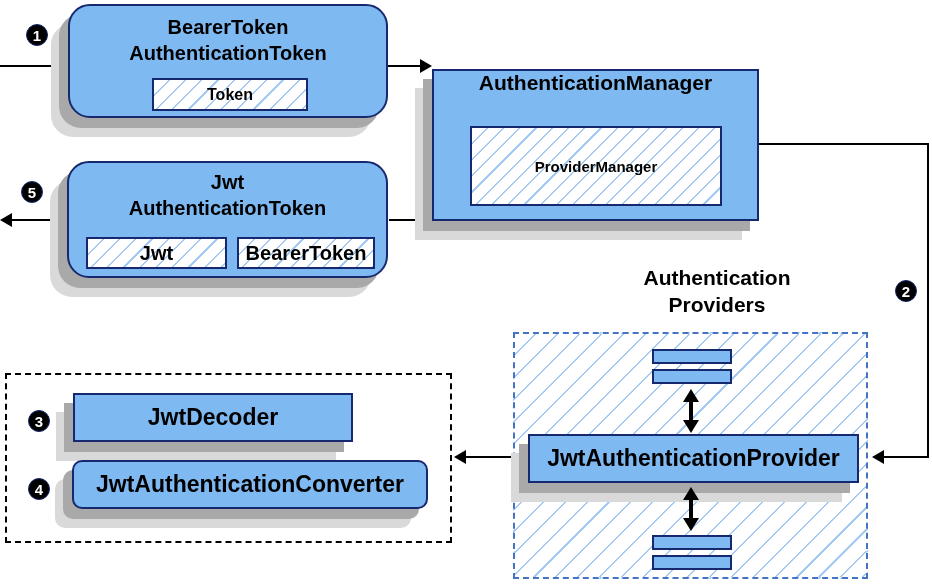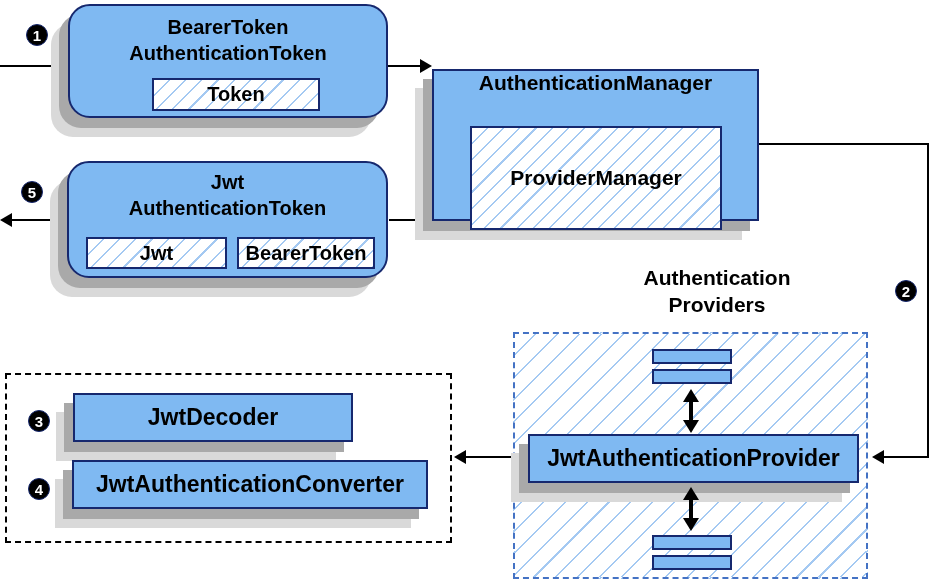--- a/index.html
+++ b/index.html
@@ -112,26 +112,26 @@
 
   <div class="hline" style="left:389px;top:219px;width:44px;"></div>
   <div class="hline" style="left:12px;top:219px;width:55px;"></div>
   <div class="tri tri-left" style="left:0;top:213px;"></div>
 
   <div class="node rounded" style="left:68px;top:4px;width:320px;height:114px;">
     <div class="node-title" style="padding-top:8px;font-size:20px;line-height:26px;">
       <span>BearerToken</span>
       <span>AuthenticationToken</span>
     </div>
-    <div class="field" style="left:82px;top:72px;width:168px;height:33px;font-size:20px;">Token</div>
+    <div class="field" style="left:82px;top:72px;width:156px;height:33px;font-size:16px;">Token</div>
   </div>
 
   <div class="node" style="left:432px;top:69px;width:327px;height:152px;">
     <div class="node-title" style="font-size:21px;">AuthenticationManager</div>
-    <div class="field" style="left:36px;top:55px;width:252px;height:104px;font-size:21px;">ProviderManager</div>
+    <div class="field" style="left:36px;top:55px;width:252px;height:80px;font-size:15px;">ProviderManager</div>
   </div>
 
   <div class="node rounded" style="left:67px;top:161px;width:321px;height:117px;">
     <div class="node-title" style="padding-top:6px;font-size:20px;line-height:26px;">
       <span>Jwt</span>
       <span>AuthenticationToken</span>
     </div>
     <div class="field" style="left:17px;top:74px;width:141px;height:32px;font-size:20px;">Jwt</div>
     <div class="field" style="left:168px;top:74px;width:138px;height:32px;font-size:20px;">BearerToken</div>
   </div>
@@ -156,21 +156,21 @@
   <div class="varrow-stem" style="left:689px;top:498px;height:21px;"></div>
   <div class="tri tri-down" style="left:683px;top:518px;"></div>
 
   <div class="bar" style="left:652px;top:535px;"></div>
   <div class="bar" style="left:652px;top:555px;"></div>
 
   <div class="dashed-black" style="left:5px;top:373px;width:447px;height:170px;"></div>
 
   <div class="node flat" style="left:73px;top:393px;width:280px;height:49px;font-size:23px;">JwtDecoder</div>
 
-  <div class="node flat" style="left:72px;top:460px;width:356px;height:49px;font-size:23px;">JwtAuthenticationConverter</div>
+  <div class="node flat" style="left:72px;top:460px;width:356px;height:49px;font-size:23px;border-radius:10px;">JwtAuthenticationConverter</div>
 
   <div class="step" style="left:26px;top:24px;">1</div>
   <div class="step" style="left:895px;top:280px;">2</div>
   <div class="step" style="left:28px;top:410px;">3</div>
   <div class="step" style="left:28px;top:478px;">4</div>
   <div class="step" style="left:21px;top:181px;">5</div>
 
 </div>
 
 </body></html>

